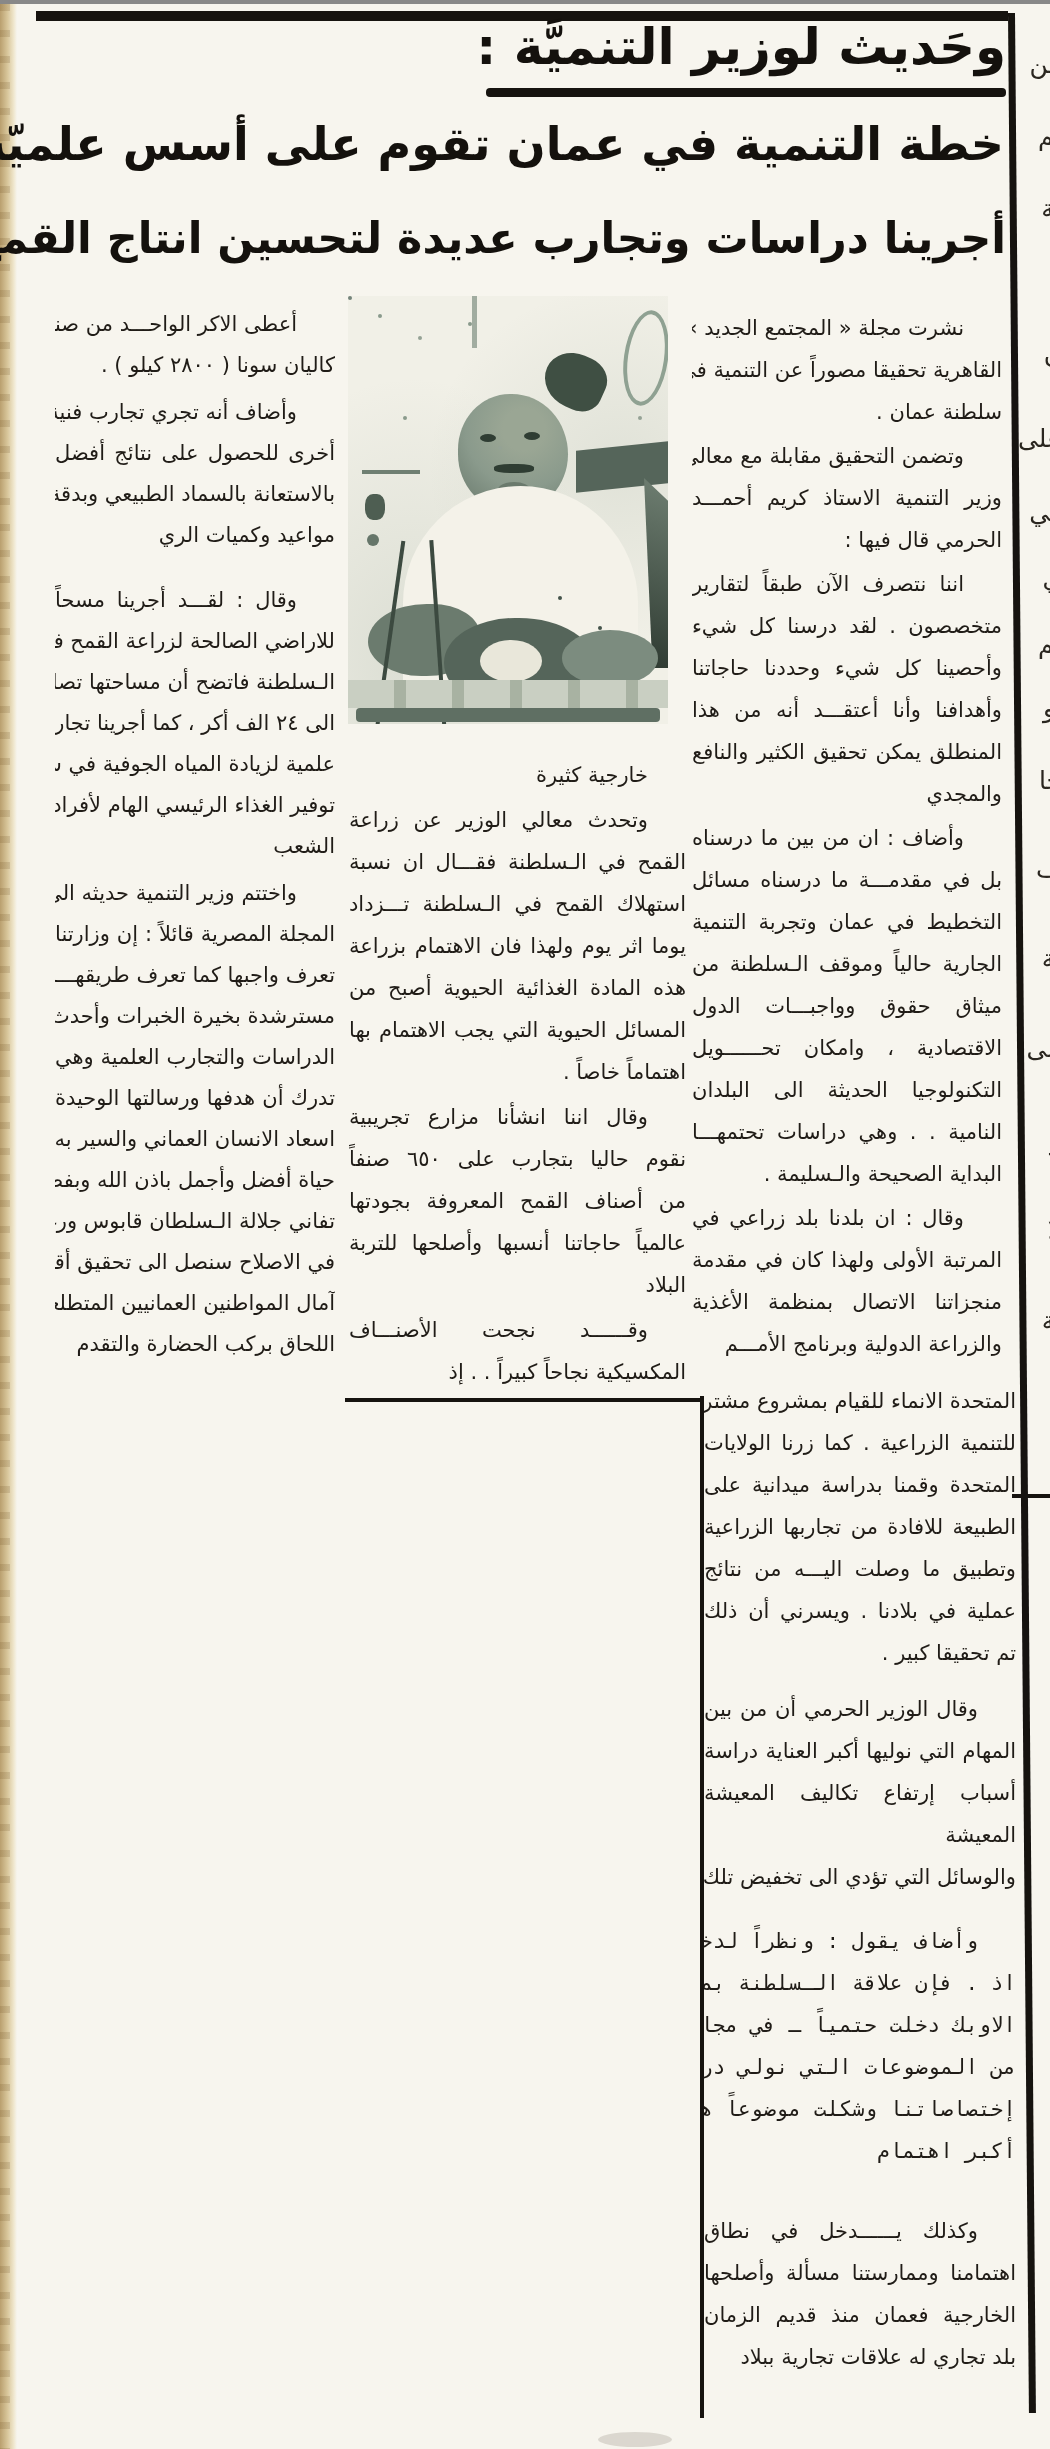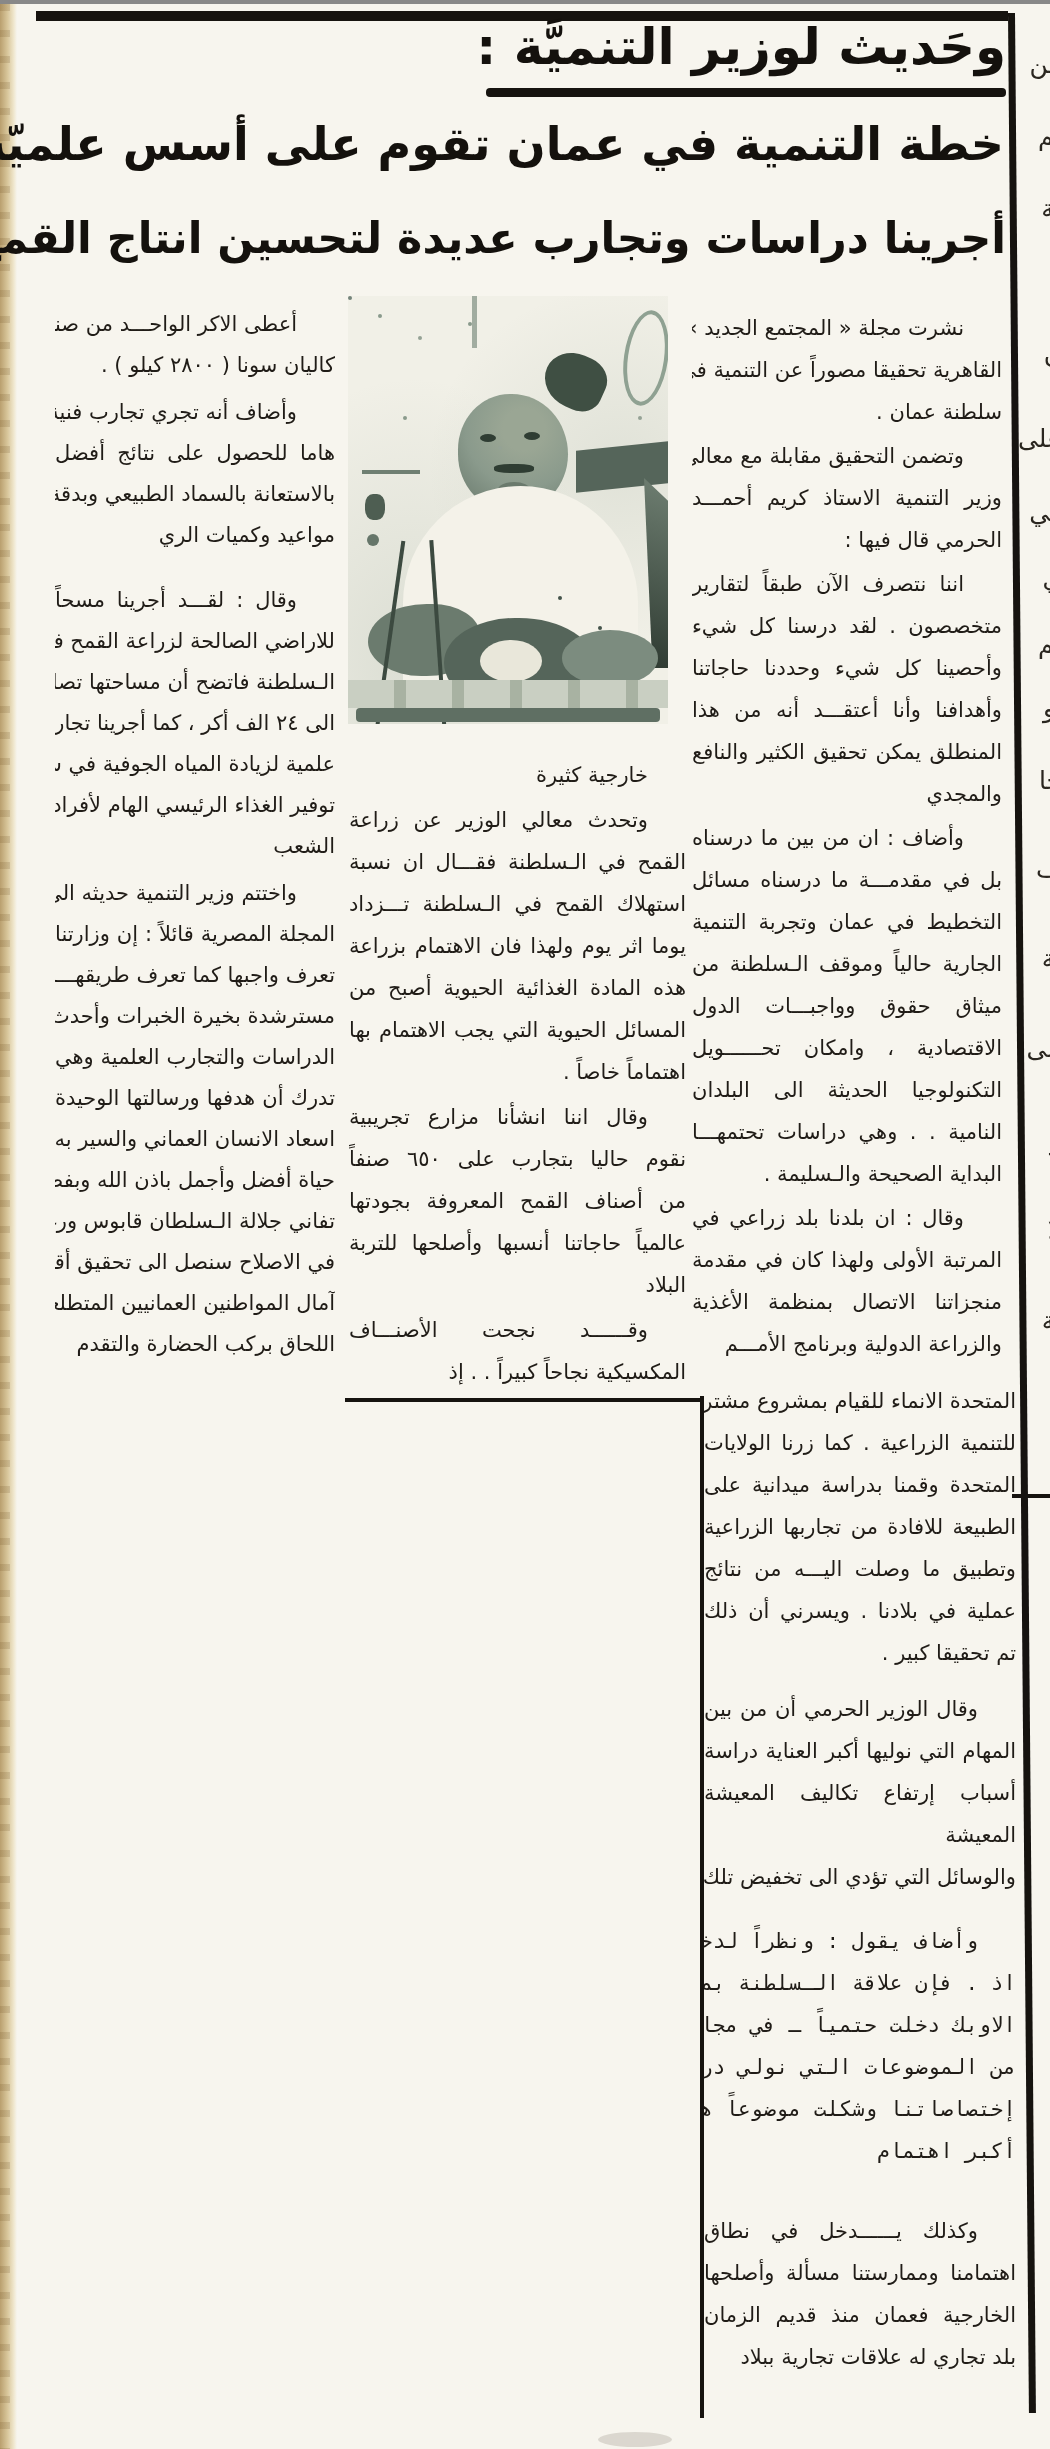--- a/index.html
+++ b/index.html
@@ -149,21 +149,21 @@
     <div class="ph-speckles"></div>
   </div>
 
   <div class="col col-left">
       <div class="para">
         <div class="line">أعطى الاكر الواحـــد من صنف</div>
         <div class="line">كاليان سونا ( ٢٨٠٠ كيلو ) .</div>
       </div>
       <div class="para">
         <div class="line">وأضاف أنه تجري تجارب فنية</div>
-        <div class="line">هاما للحصول على نتائج أفضل</div>
+        <div class="line">أخرى للحصول على نتائج أفضل</div>
         <div class="line">بالاستعانة بالسماد الطبيعي وبدقة</div>
         <div class="line">مواعيد وكميات الري</div>
       </div>
       <div class="para">
         <div class="line">وقال : لقـــد أجرينا مسحاً</div>
         <div class="line">للاراضي الصالحة لزراعة القمح في</div>
         <div class="line">الـسلطنة فاتضح أن مساحتها تصل</div>
         <div class="line">الى ٢٤ الف أكر ، كما أجرينا تجارب</div>
         <div class="line">علمية لزيادة المياه الجوفية في سبيل</div>
         <div class="line">توفير الغذاء الرئيسي الهام لأفراد</div>

